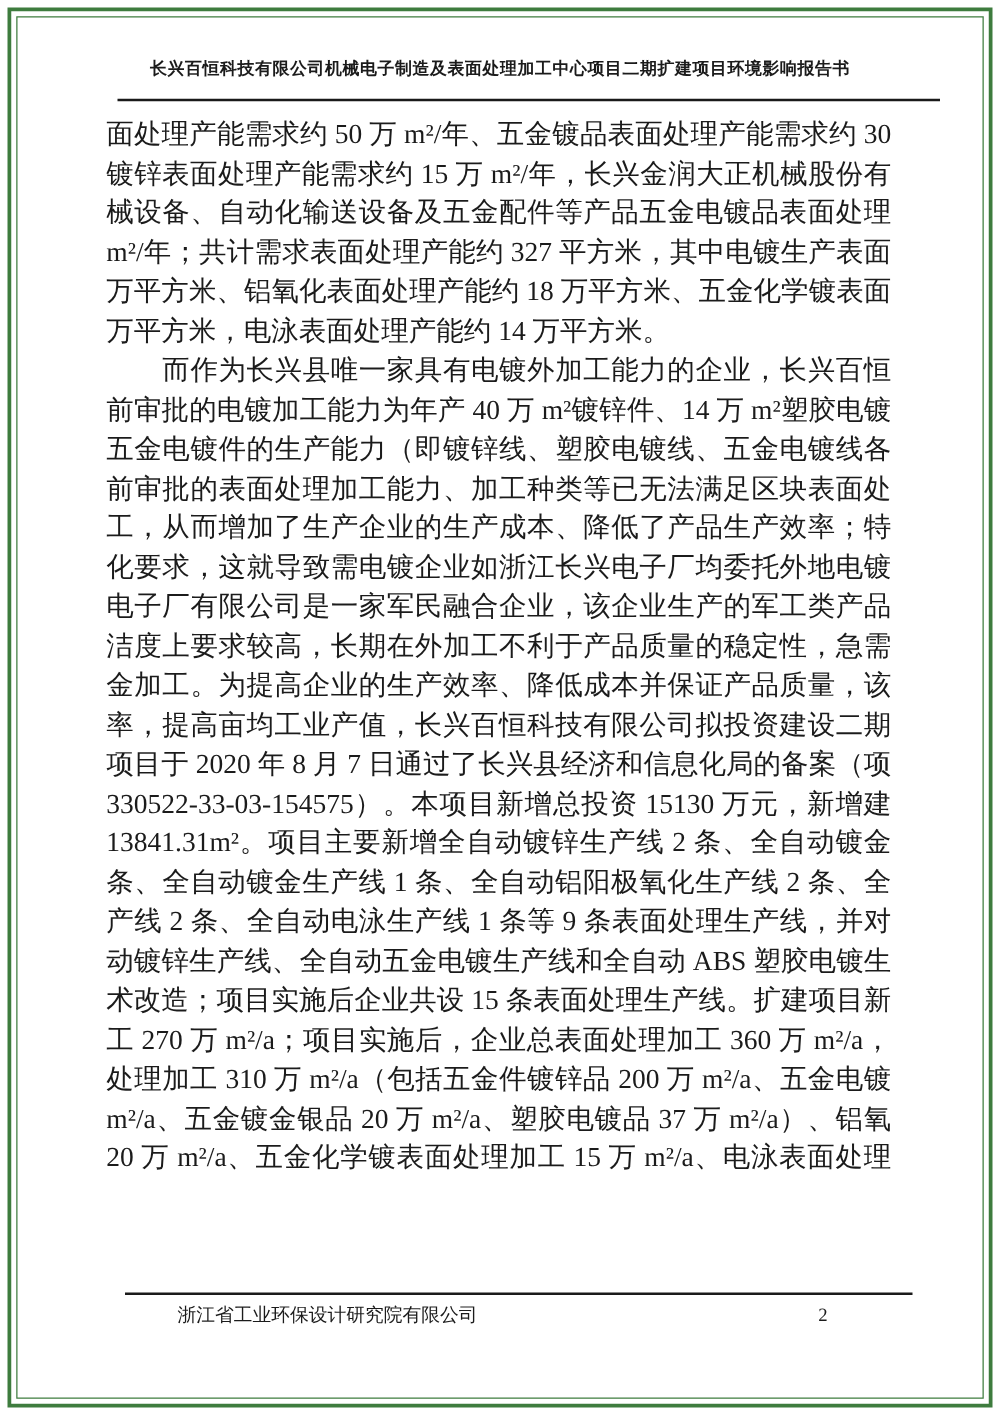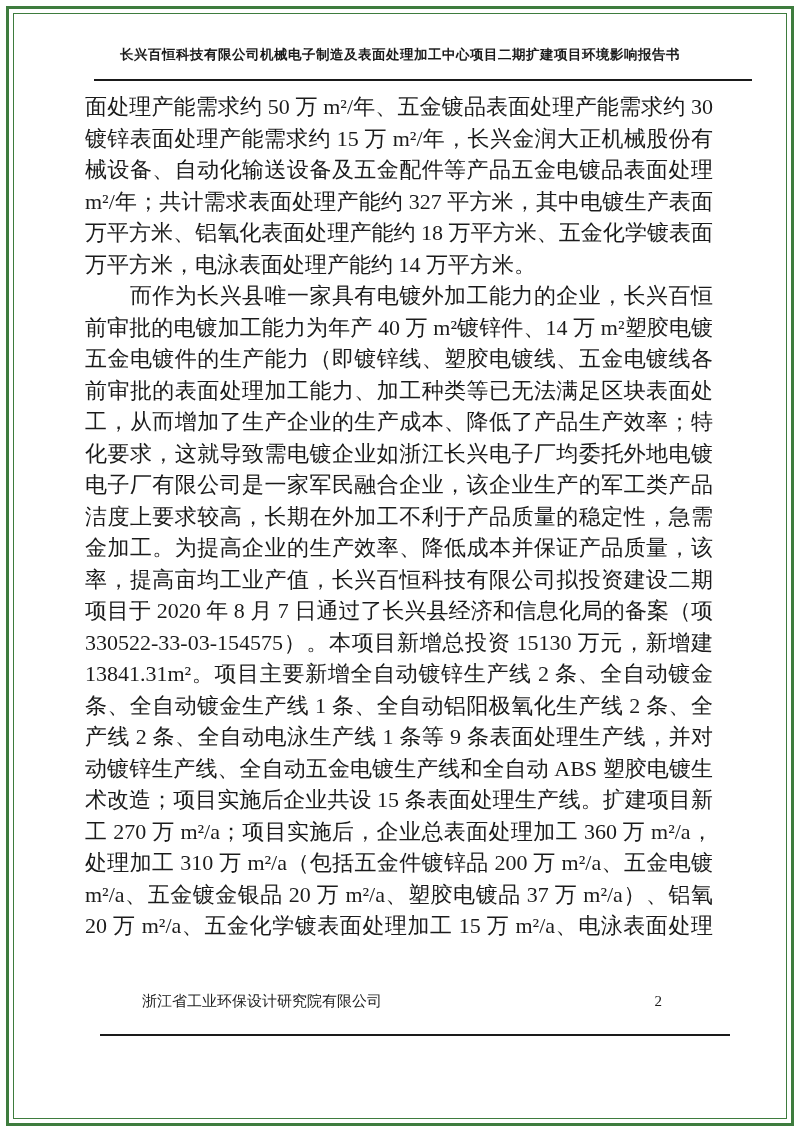--- a/index.html
+++ b/index.html
@@ -45,21 +45,21 @@
     overflow:hidden;
   }
   .line.no-justify{
     text-align-last:left;
   }
   .footer-rule{
     position:absolute;top:1034px;left:100px;width:630px;height:2px;
     background:var(--rule,#1a1a1a);
   }
   .footer{
-    position:absolute;top:989px;left:100px;width:630px;height:24px;
+    position:absolute;top:1041px;left:100px;width:630px;height:24px;
     box-sizing:border-box;
     padding:0 68px 0 42px;
     display:flex;justify-content:space-between;align-items:center;
     font-size:15px;
     line-height:24px;
   }
 </style>
 </head>
 <body>
 

